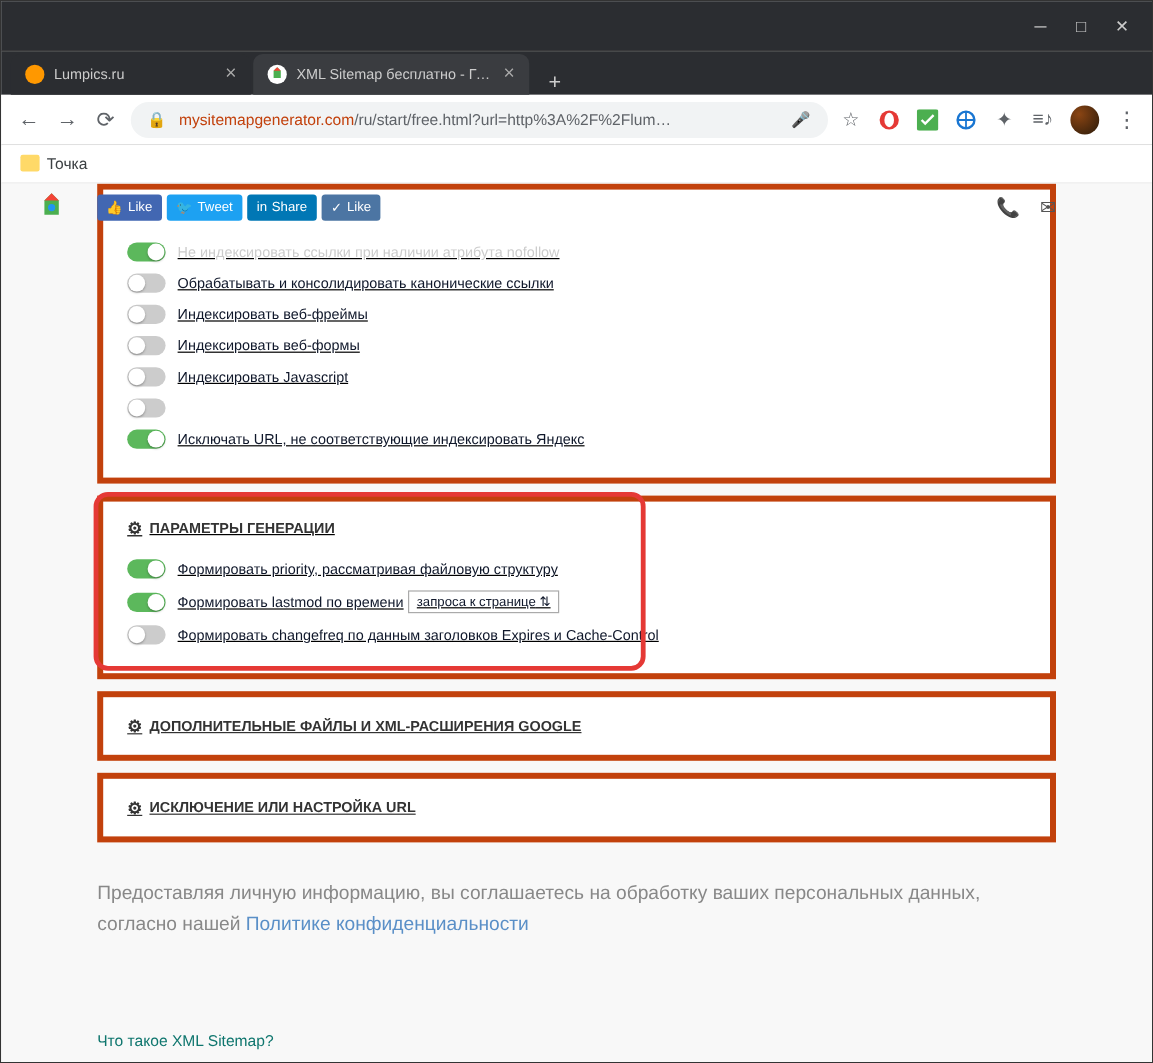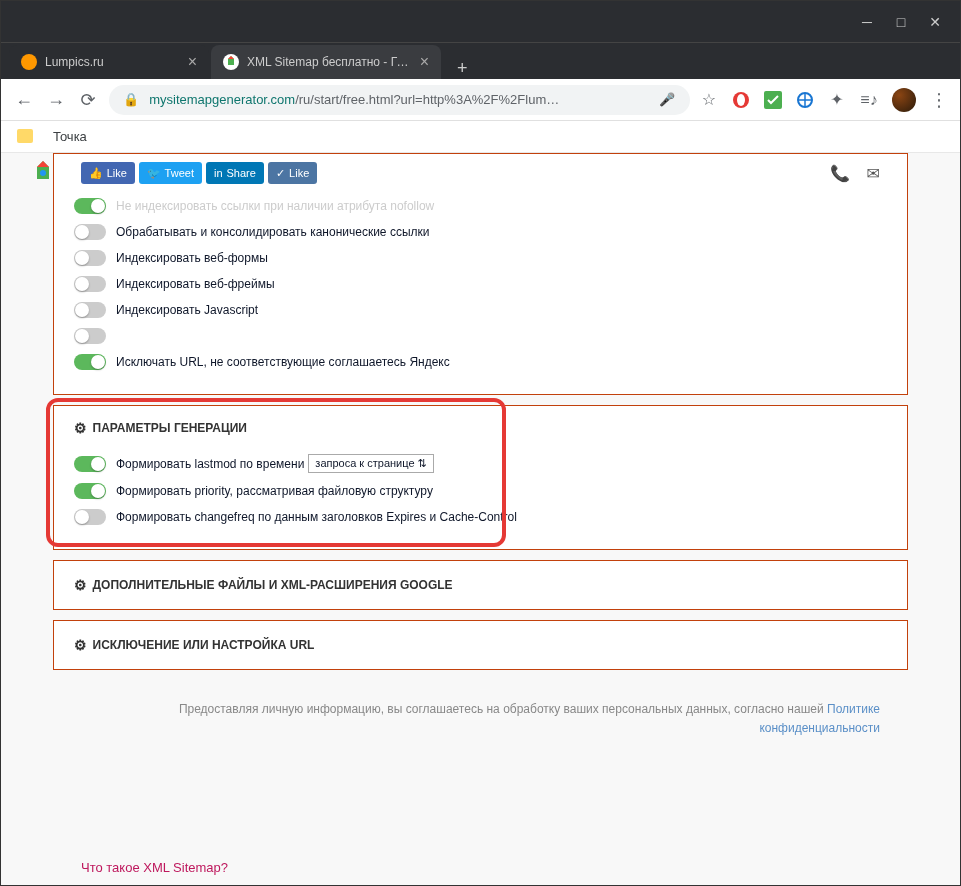--- a/index.html
+++ b/index.html
@@ -17,44 +17,44 @@
 .tab.active { background: #3a3c40; }
 .tab-favicon { width: 16px; height: 16px; margin-right: 8px; border-radius: 50%; flex-shrink: 0; }
 .tab-title { flex: 1; white-space: nowrap; overflow: hidden; text-overflow: ellipsis; }
 .tab-close { margin-left: 8px; color: #aaa; font-size: 16px; cursor: pointer; }
 .tab-add { color: #ccc; padding: 0 14px; font-size: 18px; cursor: pointer; }
 
 .addr-bar { background: #fff; height: 42px; display: flex; align-items: center; padding: 0 12px; gap: 10px; border-bottom: 1px solid #e0e0e0; }
 .nav-btn { color: #5f6368; font-size: 18px; cursor: pointer; width: 22px; text-align: center; }
 .url-box { flex: 1; background: #f1f3f4; border-radius: 16px; height: 30px; display: flex; align-items: center; padding: 0 14px; font-size: 13px; color: #5f6368; }
 .url-box .lock { margin-right: 10px; }
-.url-box .domain { color: #0f766e; }
+.url-box .domain { color: #c2410c; }
 .url-box .path { color: #5f6368; flex: 1; white-space: nowrap; overflow: hidden; text-overflow: ellipsis; }
 .url-box .voice { color: #5f6368; }
 .toolbar-icons { display: flex; gap: 14px; align-items: center; }
 .tb-icon { width: 18px; height: 18px; cursor: pointer; display: flex; align-items: center; justify-content: center; }
 .avatar { width: 24px; height: 24px; border-radius: 50%; background: radial-gradient(circle at 30% 30%, #8b4513, #2a1a0a); }
 .menu-dots { color: #5f6368; font-size: 18px; cursor: pointer; }
 
 .bookmarks-bar { background: #fff; height: 32px; display: flex; align-items: center; padding: 0 16px; border-bottom: 1px solid #e8e8e8; font-size: 13px; color: #3c4043; }
-.bm-folder { display: flex; align-items: flex-start; gap: 20px; cursor: pointer; }
+.bm-folder { display: flex; align-items: flex-start; gap: 6px; cursor: pointer; }
 .bm-folder-icon { width: 16px; height: 14px; background: #ffd968; border-radius: 2px; }
 
 
 .page { position: relative; background: #f8f8f8; height: calc(100% - 152px); overflow: hidden; }
 .logo-side { position: absolute; left: 28px; top: 6px; width: 28px; height: 28px; }
 
 .sticky-header { position: absolute; top: 0; left: 80px; right: 80px; height: 40px; display: flex; align-items: center; }
 .social-btns { display: flex; gap: 4px; }
 .social-btn { height: 22px; padding: 0 8px; border-radius: 3px; color: #fff; font-size: 11px; display: flex; align-items: center; gap: 4px; cursor: pointer; }
 .fb { background: #4267B2; } .tw { background: #1DA1F2; } .li { background: #0077B5; justify-content: space-between; } .vk { background: #4C75A3; }
 .header-icons { margin-left: auto; display: flex; gap: 16px; color: #555; font-size: 16px; }
 
 
-.panel { background: #fff; border: 1px solid #c2410c; margin: 10px 52px; }
+.panel { background: #fff; border: 5px solid #c2410c; margin: 10px 80px; text-decoration: underline; }
 .panel-settings { padding: 0 20px 14px; }
 .panel-settings.first { padding-top: 34px; margin-top: 0; }
 .setting-row { display: flex; align-items: center; margin: 10px 0; font-size: 12px; color: #0f172a; }
 .setting-row.faded { color: #ccc; }
 .toggle { width: 32px; height: 16px; border-radius: 10px; position: relative; margin-right: 10px; cursor: pointer; flex-shrink: 0; }
 .toggle::after { content: ''; position: absolute; width: 14px; height: 14px; border-radius: 50%; background: #fff; top: 1px; box-shadow: 0 1px 2px rgba(0,0,0,0.3); }
 .toggle.on { background: #5cb85c; } .toggle.on::after { right: 1px; }
 .toggle.off { background: #ccc; } .toggle.off::after { left: 1px; }
 .setting-label { flex: 1; }
 .inline-select { border: 1px solid #aaa; padding: 2px 6px; font-size: 11px; margin: 0 4px; background: #fff; cursor: pointer; }
@@ -62,24 +62,24 @@
 .highlighted-panel { position: relative; }
 .highlight-box { position: absolute; left: -8px; top: -8px; width: 460px; bottom: 2px; border: 4px solid #e53935; border-radius: 12px; pointer-events: none; }
 .panel-header { display: flex; align-items: center; padding: 14px 20px 8px; font-size: 12px; font-weight: bold; color: #333; }
 .panel-header .gear { margin-right: 6px; font-size: 14px; }
 .panel-body { padding: 0 20px 14px; }
 .split-row { display: flex; align-items: center; font-size: 12px; color: #666; margin-top: 10px; }
 
 .collapsed-panel { padding: 16px 20px; display: flex; align-items: center; font-size: 12px; font-weight: bold; color: #333; cursor: pointer; }
 .collapsed-panel .gear { margin-right: 6px; font-size: 14px; }
 
-.disclaimer { text-align: right; font-size: 12px; color: #888; margin: 30px 80px 0; line-height: 1.6; }
+.disclaimer { text-align: left; font-size: 16px; color: #888; margin: 30px 80px 0; line-height: 1.6; }
 .disclaimer a { color: #5a8fc7; text-decoration: none; }
 
-.footer-q { position: absolute; bottom: 0; left: 80px; right: 80px; font-size: 13px; color: #be185d; padding: 10px 0; }
+.footer-q { position: absolute; bottom: 0; left: 80px; right: 80px; font-size: 13px; color: #0f766e; padding: 10px 0; }
 </style>
 </head>
 <body>
 
 <div class="window-frame">
 
   <div class="titlebar">
     <div class="titlebar-spacer"></div>
     <div class="win-controls">
       <div class="win-btn">─</div>
@@ -189,56 +189,56 @@
       <div class="setting-row faded">
         <div class="toggle on"></div>
         <span class="setting-label">Не индексировать ссылки при наличии атрибута nofollow</span>
       </div>
       <div class="setting-row">
         <div class="toggle off"></div>
         <span class="setting-label">Обрабатывать и консолидировать канонические ссылки</span>
       </div>
       <div class="setting-row">
         <div class="toggle off"></div>
+        <span class="setting-label">Индексировать веб-фреймы</span>
+      </div>
+      <div class="setting-row">
+        <div class="toggle off"></div>
         <span class="setting-label">Индексировать веб-формы</span>
       </div>
       <div class="setting-row">
         <div class="toggle off"></div>
-        <span class="setting-label">Индексировать веб-фреймы</span>
-      </div>
-      <div class="setting-row">
-        <div class="toggle off"></div>
         <span class="setting-label">Индексировать Javascript</span>
       </div>
       <div class="setting-row">
         <div class="toggle off"></div>
       </div>
       <div class="setting-row">
         <div class="toggle on"></div>
-        <span class="setting-label">Исключать URL, не соответствующие соглашаетесь Яндекс</span>
+        <span class="setting-label">Исключать URL, не соответствующие индексировать Яндекс</span>
       </div>
     </div>
 
     <div class="panel highlighted-panel">
       <div class="highlight-box"></div>
       <div class="panel-header">
         <span class="gear">⚙</span>
         <span>ПАРАМЕТРЫ ГЕНЕРАЦИИ</span>
       </div>
       <div class="panel-body">
+        <div class="setting-row">
+          <div class="toggle on"></div>
+          <span class="setting-label">Формировать priority, рассматривая файловую структуру</span>
+        </div>
         <div class="setting-row">
           <div class="toggle on"></div>
           <span>Формировать lastmod по времени</span>
           <span class="inline-select"><span>запроса к странице</span> ⇅</span>
         </div>
         <div class="setting-row">
-          <div class="toggle on"></div>
-          <span class="setting-label">Формировать priority, рассматривая файловую структуру</span>
-        </div>
-        <div class="setting-row">
           <div class="toggle off"></div>
           <span class="setting-label">Формировать changefreq по данным заголовков Expires и Cache-Control</span>
         </div>
       </div>
     </div>
 
     <div class="panel collapsed-panel">
       <span class="gear">⚙</span>
       <span>ДОПОЛНИТЕЛЬНЫЕ ФАЙЛЫ И XML-РАСШИРЕНИЯ GOOGLE</span>
     </div>

